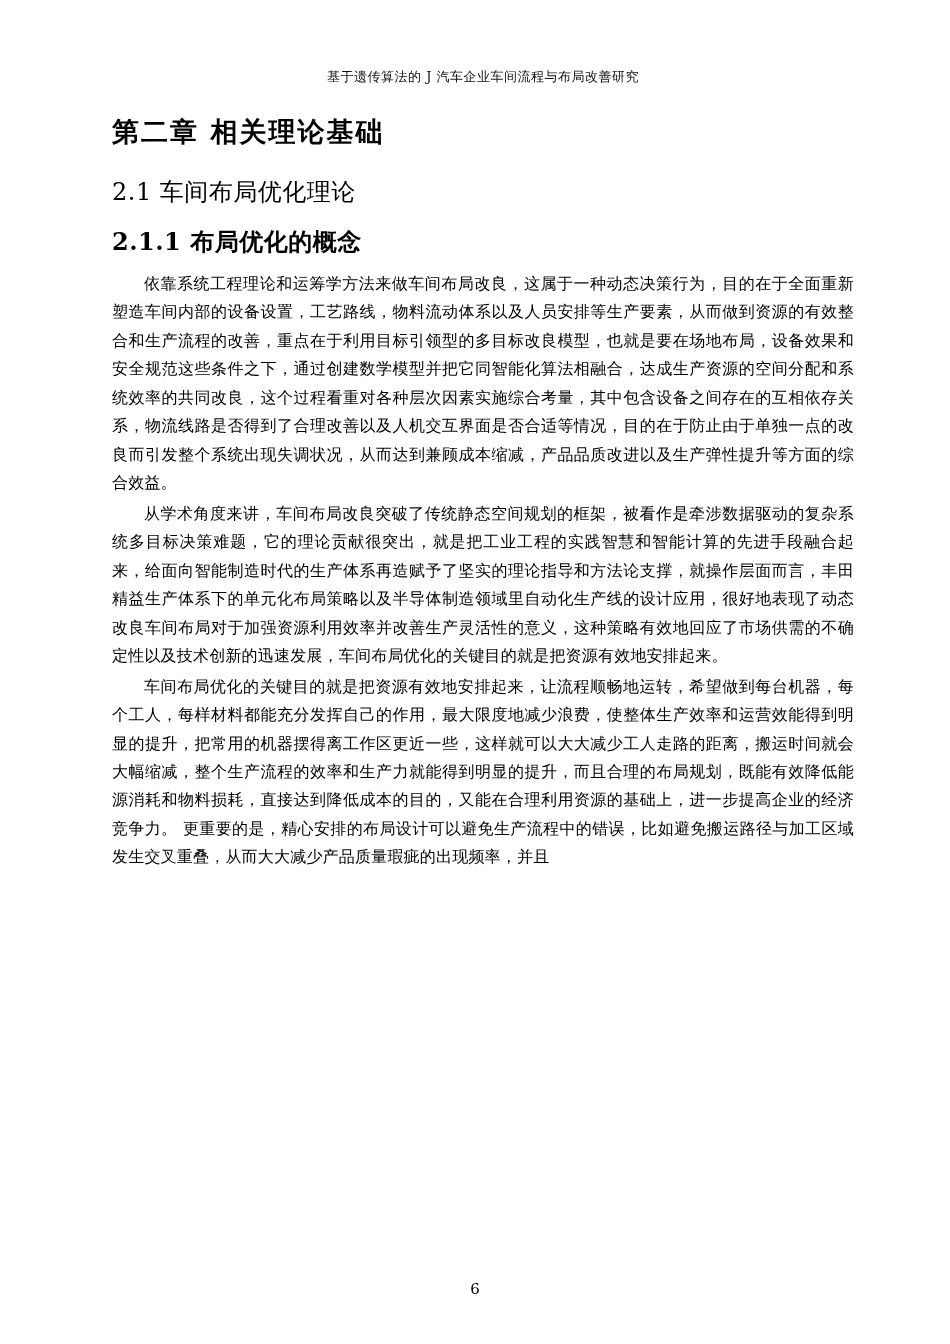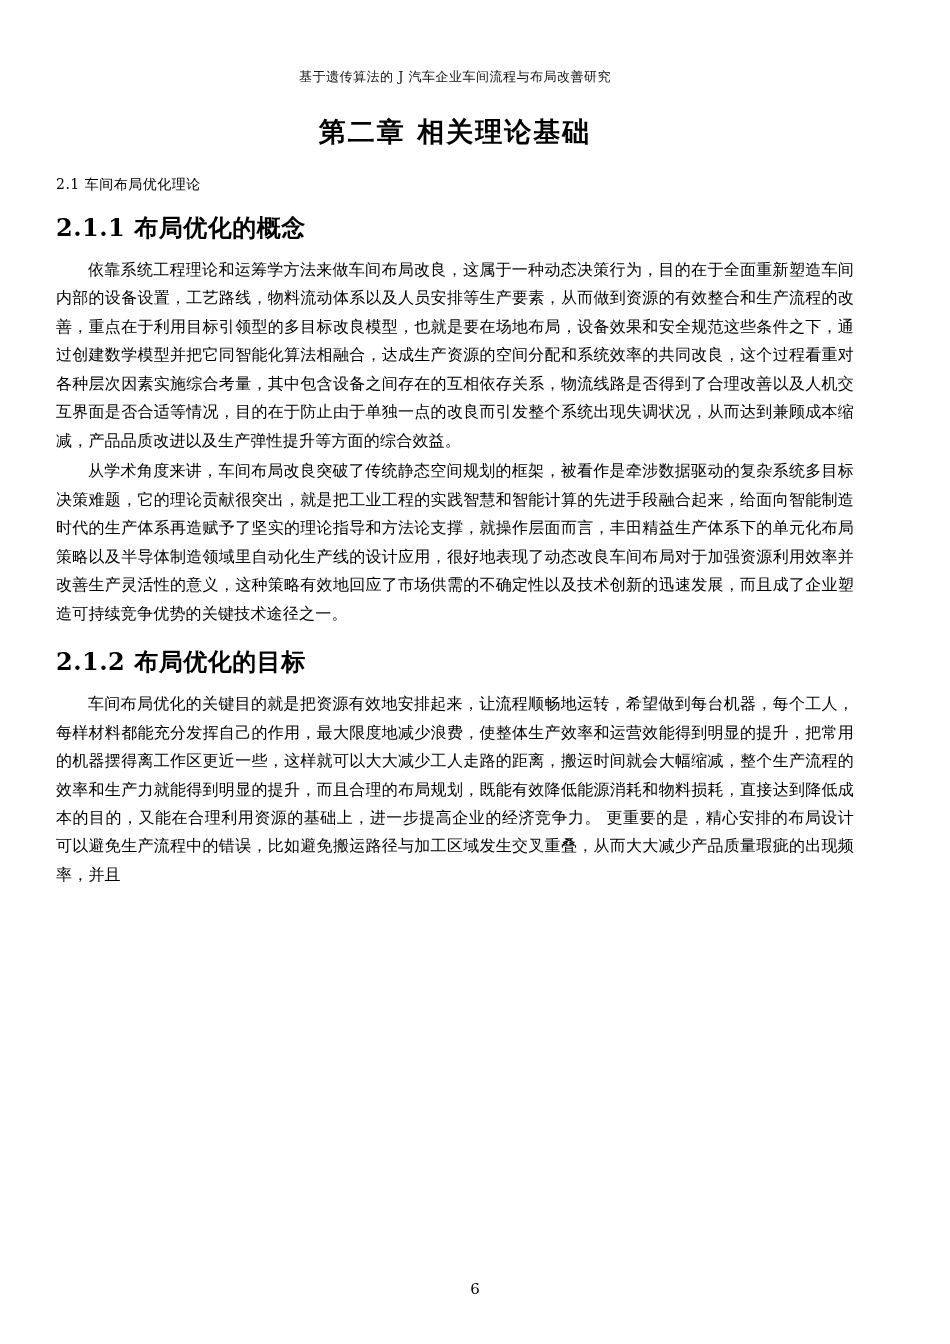--- a/index.html
+++ b/index.html
@@ -11,40 +11,39 @@
     width: 950px;
     height: 1344px;
     font-family: "DejaVu Serif", "Liberation Serif", serif;
     color: #000000;
   }
   .page {
     position: relative;
     width: 950px;
     height: 1344px;
     box-sizing: border-box;
-    padding: 60px 96px 40px 56px;
+    padding: 60px 96px 40px 112px;
     background: #ffffff;
   }
   .running-head {
     text-align: center;
     font-size: 13px;
     letter-spacing: 0.5px;
     margin-top: 8px;
     margin-bottom: 28px;
     color: #111;
   }
   .chapter-title {
-    text-align: center;
     font-size: 27px;
     font-weight: bold;
     letter-spacing: 2px;
     margin: 10px 0 26px 0;
   }
   .h2 {
-    font-size: 14px;
+    font-size: 24px;
     font-weight: 500;
     margin: 4px 0 14px 0;
     letter-spacing: 0.5px;
   }
   .h3 {
     font-size: 24px;
     font-weight: bold;
     margin: 18px 0 12px 0;
     letter-spacing: 0.5px;
   }
@@ -74,21 +73,20 @@
   <div class="running-head">基于遗传算法的 J 汽车企业车间流程与布局改善研究</div>
 
   <h1 class="chapter-title">第二章  相关理论基础</h1>
 
   <h2 class="h2">2.1 车间布局优化理论</h2>
 
   <h3 class="h3">2.1.1 布局优化的概念</h3>
 
   <p class="body">依靠系统工程理论和运筹学方法来做车间布局改良，这属于一种动态决策行为，目的在于全面重新塑造车间内部的设备设置，工艺路线，物料流动体系以及人员安排等生产要素，从而做到资源的有效整合和生产流程的改善，重点在于利用目标引领型的多目标改良模型，也就是要在场地布局，设备效果和安全规范这些条件之下，通过创建数学模型并把它同智能化算法相融合，达成生产资源的空间分配和系统效率的共同改良，这个过程看重对各种层次因素实施综合考量，其中包含设备之间存在的互相依存关系，物流线路是否得到了合理改善以及人机交互界面是否合适等情况，目的在于防止由于单独一点的改良而引发整个系统出现失调状况，从而达到兼顾成本缩减，产品品质改进以及生产弹性提升等方面的综合效益。</p>
 
-  <p class="body">从学术角度来讲，车间布局改良突破了传统静态空间规划的框架，被看作是牵涉数据驱动的复杂系统多目标决策难题，它的理论贡献很突出，就是把工业工程的实践智慧和智能计算的先进手段融合起来，给面向智能制造时代的生产体系再造赋予了坚实的理论指导和方法论支撑，就操作层面而言，丰田精益生产体系下的单元化布局策略以及半导体制造领域里自动化生产线的设计应用，很好地表现了动态改良车间布局对于加强资源利用效率并改善生产灵活性的意义，这种策略有效地回应了市场供需的不确定性以及技术创新的迅速发展，而且成了企业塑造可持续竞争优势的关键技术途径之一。</p>
+  <p class="body">从学术角度来讲，车间布局改良突破了传统静态空间规划的框架，被看作是牵涉数据驱动的复杂系统多目标决策难题，它的理论贡献很突出，就是把工业工程的实践智慧和智能计算的先进手段融合起来，给面向智能制造时代的生产体系再造赋予了坚实的理论指导和方法论支撑，就操作层面而言，丰田精益生产体系下的单元化布局策略以及半导体制造领域里自动化生产线的设计应用，很好地表现了动态改良车间布局对于加强资源利用效率并改善生产灵活性的意义，这种策略有效地回应了市场供需的不确定性以及技术创新的迅速发展，车间布局优化的关键目的就是把资源有效地安排起来。</p>
 
-  <h3 class="h3">2.1.2 布局优化的目标</h3>
 
   <p class="body">车间布局优化的关键目的就是把资源有效地安排起来，让流程顺畅地运转，希望做到每台机器，每个工人，每样材料都能充分发挥自己的作用，最大限度地减少浪费，使整体生产效率和运营效能得到明显的提升，把常用的机器摆得离工作区更近一些，这样就可以大大减少工人走路的距离，搬运时间就会大幅缩减，整个生产流程的效率和生产力就能得到明显的提升，而且合理的布局规划，既能有效降低能源消耗和物料损耗，直接达到降低成本的目的，又能在合理利用资源的基础上，进一步提高企业的经济竞争力。 更重要的是，精心安排的布局设计可以避免生产流程中的错误，比如避免搬运路径与加工区域发生交叉重叠，从而大大减少产品质量瑕疵的出现频率，并且</p>
 
   <div class="footer">6</div>
 
 </div>
 
 </body></html>

